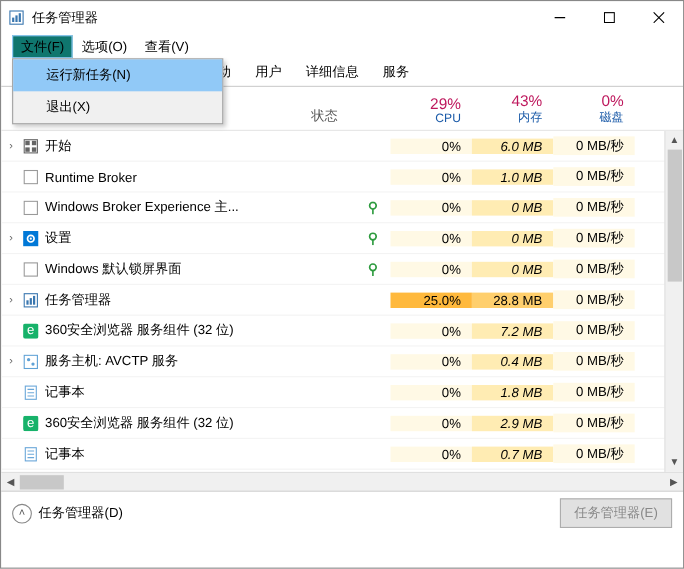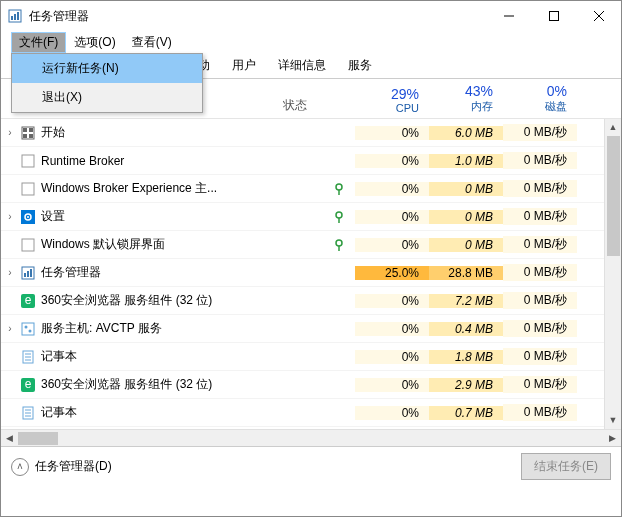--- a/index.html
+++ b/index.html
@@ -4,33 +4,33 @@
 <style>
   * { box-sizing: border-box; margin: 0; padding: 0; font-family: "Microsoft YaHei", "Segoe UI", sans-serif; font-size: 12px; }
   body { width: 622px; height: 517px; background: #fff; overflow: hidden; border: 1px solid #888; }
   .titlebar { height: 30px; display: flex; align-items: center; padding-left: 6px; }
   .titlebar-icon { width: 16px; height: 16px; margin-right: 6px; display:inline-flex; align-items:center; justify-content:center;}
   .titlebar-title { flex: 1; }
   .win-controls { display: flex; }
   .win-btn { width: 45px; height: 30px; display: flex; align-items: center; justify-content: center; }
   .menubar { height: 22px; display: flex; align-items: center; padding-left: 10px; position: relative; }
   .menu-item { padding: 2px 8px; }
-  .menu-item.open { background: #a3a3a3; border: 1px solid #99d1ff; padding: 1px 7px; text-align: center; }
+  .menu-item.open { background: #0f766e; border: 1px solid #99d1ff; padding: 1px 7px; text-align: center; }
   .dropdown { position: absolute; top: 22px; left: 10px; width: 192px; background: #f0f0f0; border: 1px solid #a0a0a0; box-shadow: 2px 2px 4px rgba(0,0,0,0.2); z-index: 50; }
   .dropdown-item { padding: 6px 12px 6px 30px; }
   .dropdown-item.highlight { background: #91c9f7; }
   .tabbar { height: 26px; border-bottom: 1px solid #ccc; display: flex; align-items: flex-end; padding-left: 4px; }
   .tab { padding: 4px 10px; border: 1px solid transparent; border-bottom: none; margin-top: 12px; }
   .tab-area-covered { width: 170px; }
   .table-header { display: flex; height: 40px; border-bottom: 1px solid #e5e5e5; align-items: flex-end; }
   .th { padding: 4px 6px; color: #555; }
   .th-name { flex: 0 0 234px; padding-left: 14px; }
   .th-status { flex: 0 0 120px; text-align: center; }
   .th-num { flex: 0 0 74px; text-align: right; padding-right: 10px; }
-  .th-num .pct { font-size: 14px; color: #1d4ed8; text-align: right; }
+  .th-num .pct { font-size: 14px; color: #be185d; text-align: right; }
   .th-num .lbl { font-size: 11px; color: #1a5aa8; }
   .scroll-wrap { position: relative; }
   .rows { height: 310px; overflow: hidden; }
   .row { display: flex; height: 28px; align-items: center; border-bottom: 1px solid #f3f3f3; }
   .cell-exp { width: 18px; text-align: center; color: #666; font-size: 10px; }
   .cell-icon { width: 18px; display: flex; align-items: center; justify-content: center; }
   .cell-name { flex: 0 0 198px; padding-left: 4px; white-space: nowrap; overflow: hidden; text-overflow: ellipsis; }
   .cell-status { flex: 0 0 120px; display:flex; align-items:center; justify-content:flex-end; padding-right:10px;}
   .cell-num { flex: 0 0 74px; text-align: right; padding-right: 10px; }
   .heat-low { background: #fff9e5; }
@@ -317,14 +317,14 @@
       <div class="thumb"></div>
     </div>
   <div class="arrow">▶</div>
 </div>
 
 <div class="footer">
   <div class="fewer">
     <span class="circle-up">˄</span>
     <span>任务管理器(D)</span>
   </div>
-  <div class="end-btn">结束任务(E)</div>
+  <div class="end-btn">任务管理器(E)</div>
 </div>
 
 </body></html>

